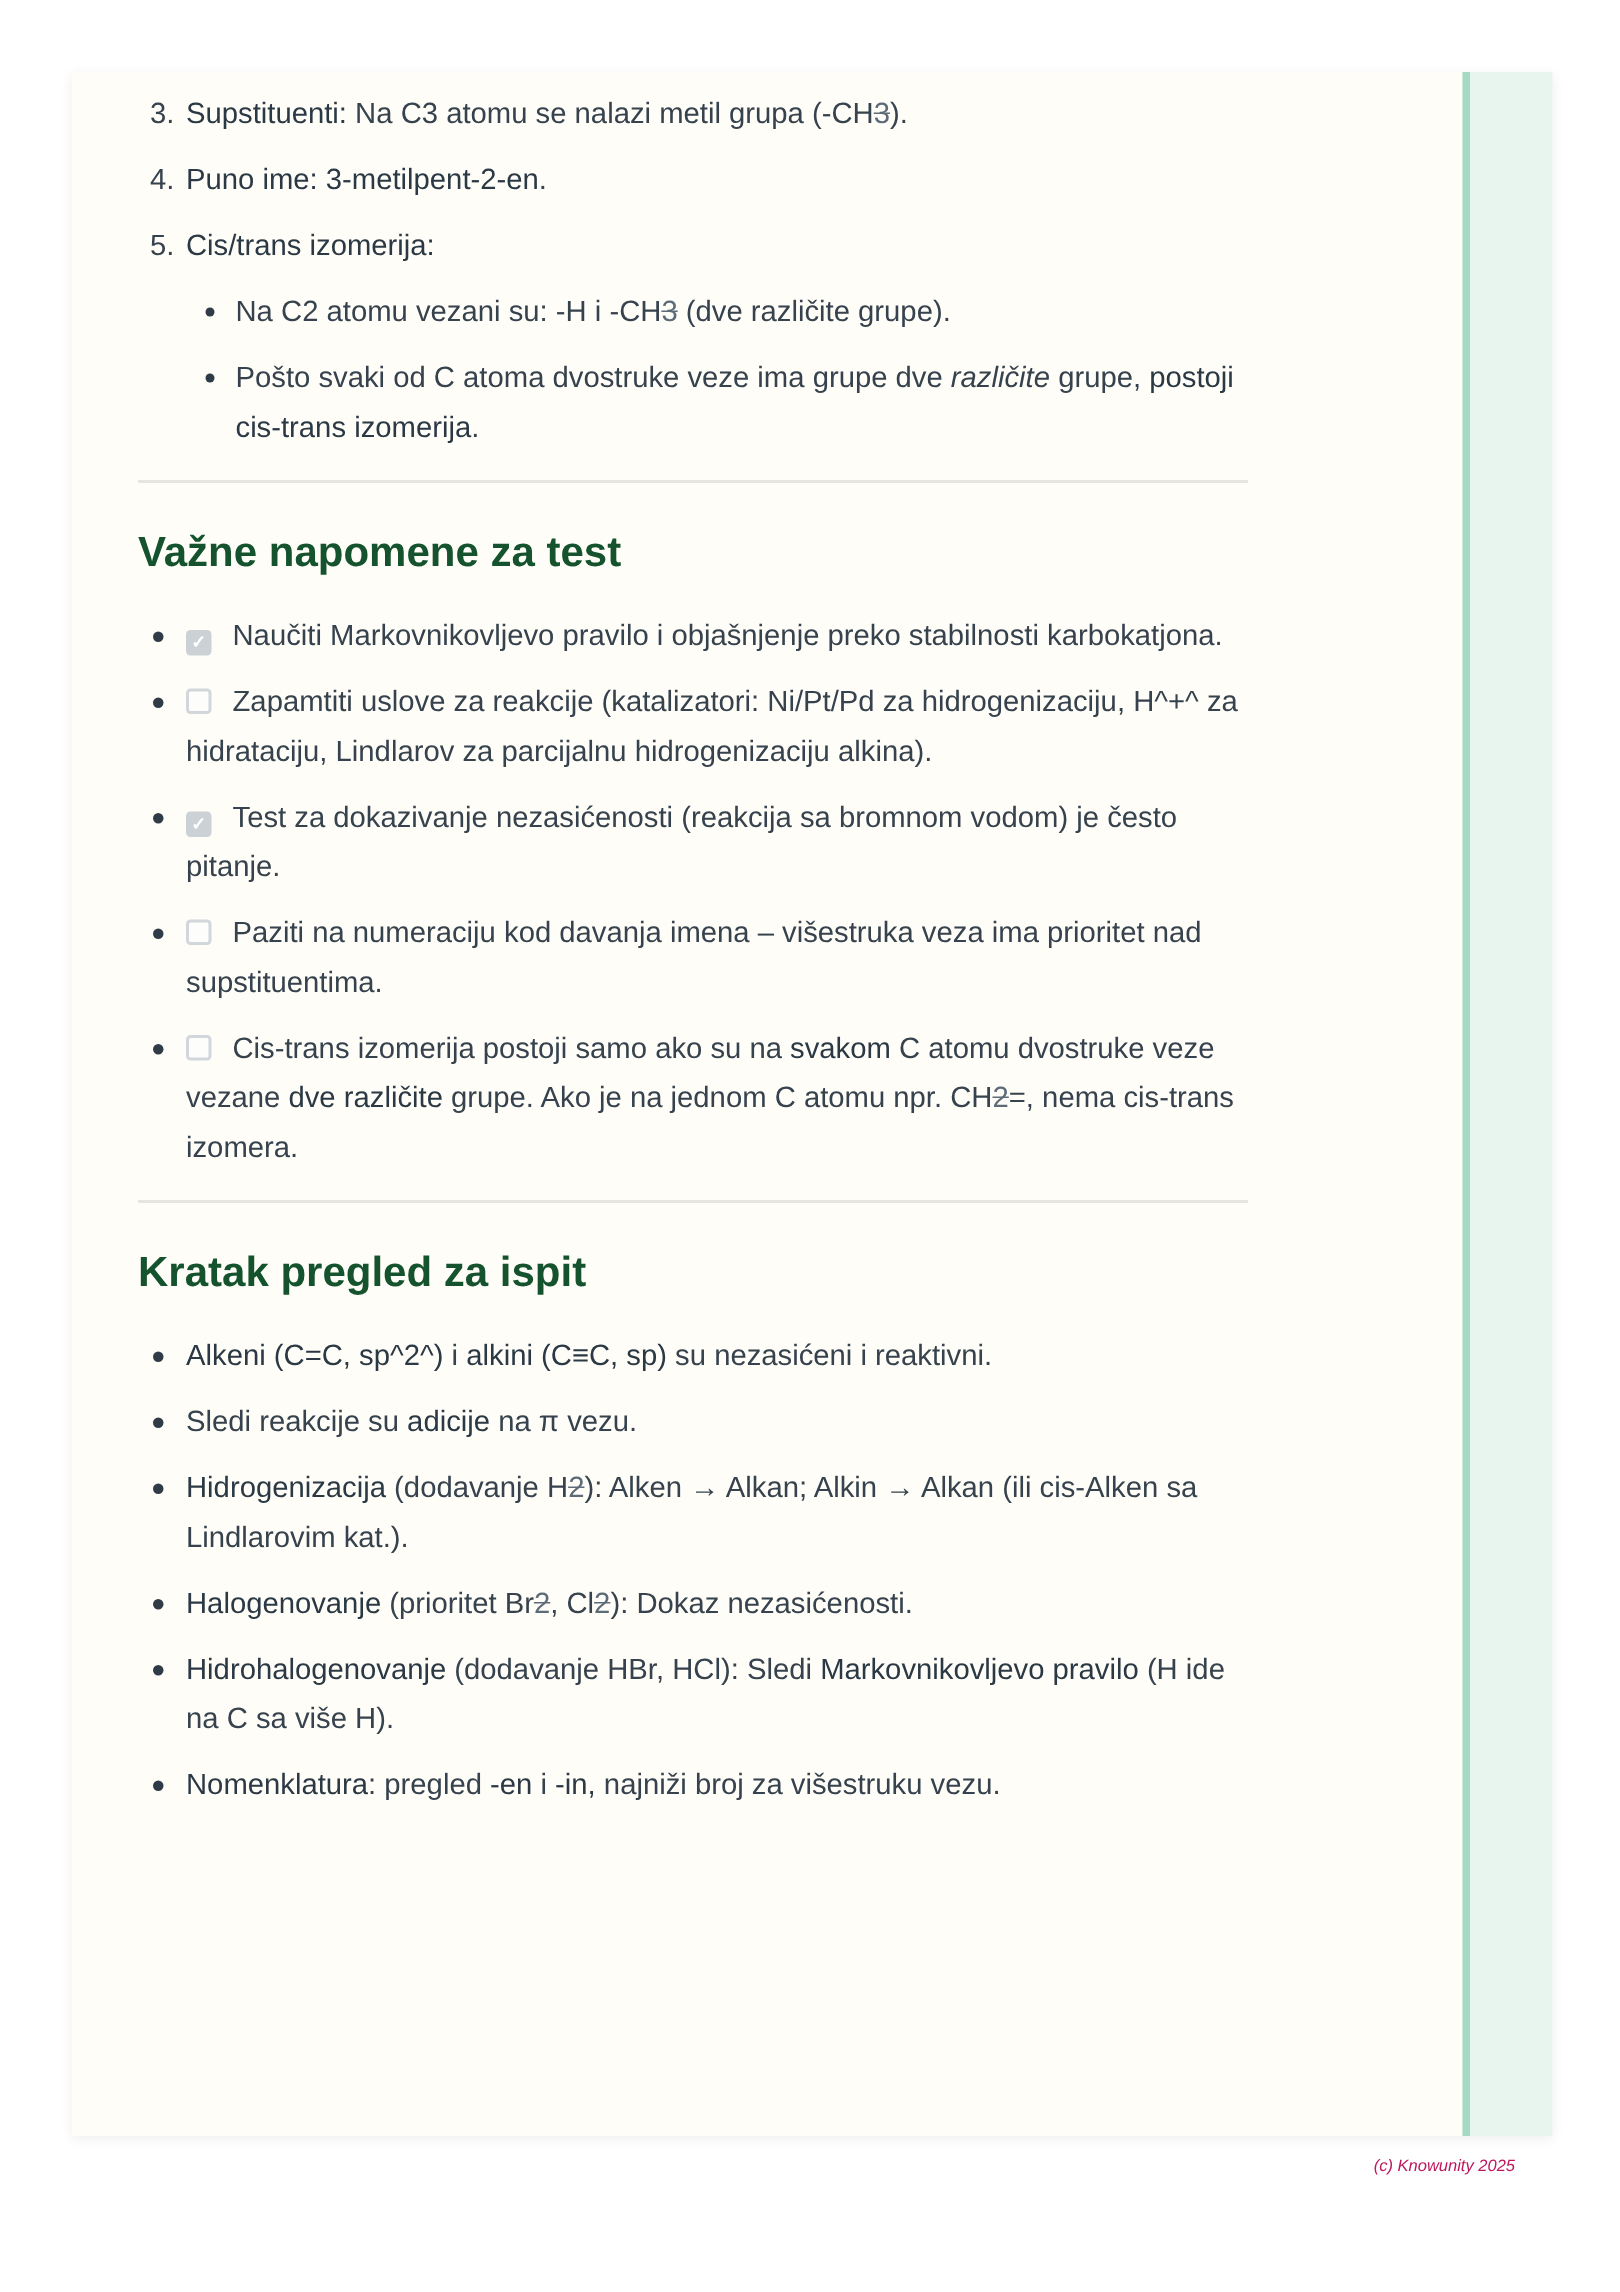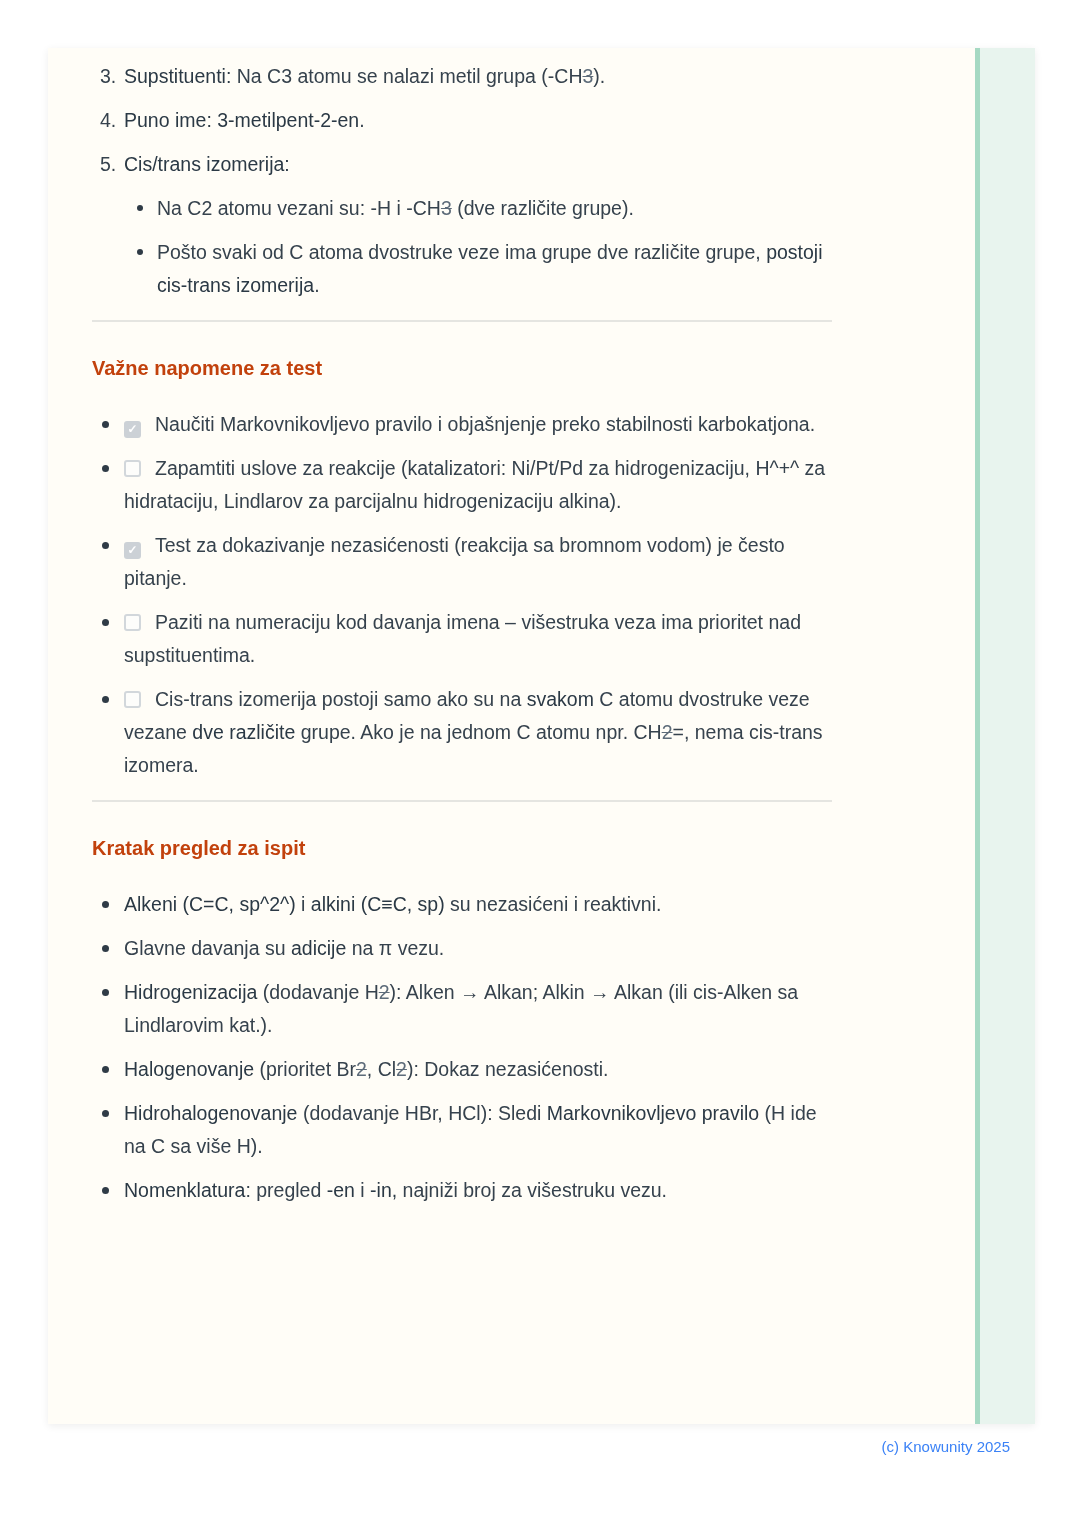--- a/index.html
+++ b/index.html
@@ -47,30 +47,30 @@
   .dot {
     flex: 0 0 auto;
     width: 7px; height: 7px;
     border-radius: 50%;
     background: #2f3b46;
     margin: 13px 15px 0 10px;
   }
   .sub-item .dot { margin-left: 45px; margin-right: 14px; width: 6px; height: 6px; }
   .rich { flex: 1 1 auto; min-width: 0; }
   .b { font-weight: 400; color: #2b3945; }
-  .i { }
+  .i { font-style: italic; }
   .strike { text-decoration: line-through; color: #5d6b79; }
   hr.divider {
     border: none;
     border-top: 2px solid #e5e5e1;
     margin: 18px 0 0 0;
   }
   h2.section-heading {
-    color: #c2410c;
-    font-size: 20px;
+    color: #14532d;
+    font-size: 28px;
     line-height: 40px;
     font-weight: 700;
     margin: 26px 0 20px 0;
   }
   .checkbox {
     display: inline-block;
     width: 17px; height: 17px;
     border-radius: 3px;
     margin-right: 14px;
     vertical-align: -2px;
@@ -83,22 +83,23 @@
     color: #ffffff;
     font-weight: 700;
   }
   .checkbox.unchecked {
     border: 2px solid #d2d7db;
     background: #fdfdfb;
   }
   .footer {
     position: absolute;
     right: 70px; top: 1438px;
-    font-size: 15px;
-    color: #3b82f6;
+    font-size: 11px;
+    color: #be185d;
+    font-style: italic;
   }
 </style>
 </head>
 <body>
 
 <div class="card">
   <div class="accent-strip"></div>
 
   <div class="content">
 
@@ -167,21 +168,21 @@
 
     <h2 class="section-heading">Kratak pregled za ispit</h2>
 
     <div>
       <div class="rev-item">
         <span class="dot"></span>
         <div class="rich"><span class="b">Alkeni (C=C, sp^2^)</span><span> i </span><span class="b">alkini (C≡C, sp)</span><span> su nezasićeni i reaktivni.</span></div>
       </div>
       <div class="rev-item">
         <span class="dot"></span>
-        <div class="rich"><span>Glavne davanja su </span><span class="b">adicije</span><span> na π vezu.</span></div>
+        <div class="rich"><span>Sledi reakcije su </span><span class="b">adicije</span><span> na π vezu.</span></div>
       </div>
       <div class="rev-item">
         <span class="dot"></span>
         <div class="rich"><span class="b">Hidrogenizacija</span><span> (dodavanje H</span><span class="strike">2</span><span>): Alken → Alkan; Alkin → Alkan (ili cis-Alken sa Lindlarovim kat.).</span></div>
       </div>
       <div class="rev-item">
         <span class="dot"></span>
         <div class="rich"><span class="b">Halogenovanje</span><span> (prioritet Br</span><span class="strike">2</span><span>, Cl</span><span class="strike">2</span><span>): Dokaz nezasićenosti.</span></div>
       </div>
       <div class="rev-item">

